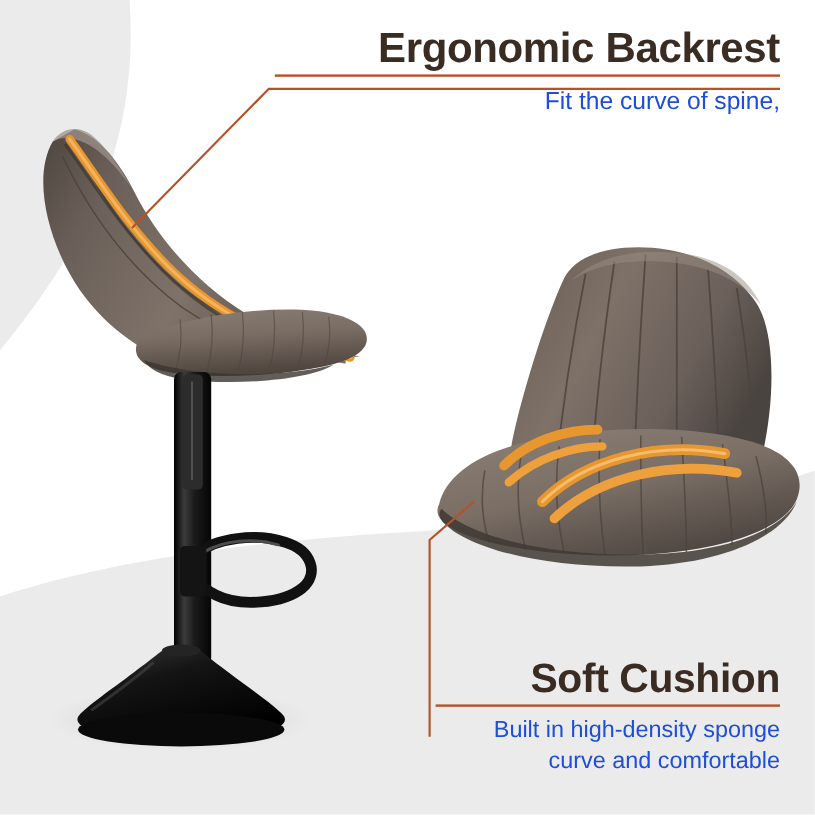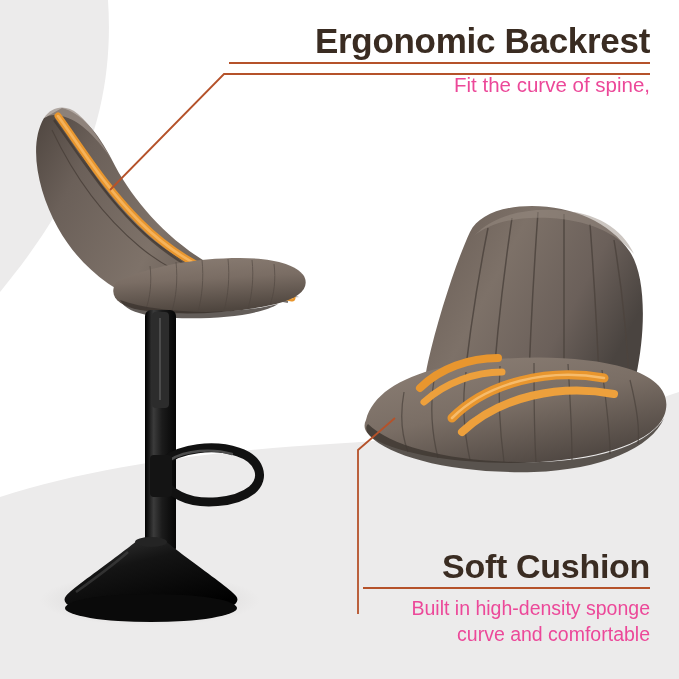--- a/index.html
+++ b/index.html
@@ -33,21 +33,21 @@
     height:2px;
     background:#b5522a;
     margin-top:3px;
     margin-bottom:7px;
   }
   #callout-top .rule { width:421px; margin-left:auto; }
   #callout-bot .rule { width:287px; margin-left:auto; }
 
   .subline {
     font-size:20.5px;
-    color:#ec4899;
+    color:#1d4ed8;
     line-height:1.33;
     white-space:nowrap;
   }
   #callout-bot .subline { font-size:19.5px; }
 </style>
 </head>
 <body>
 
 <div id="stage">
 

